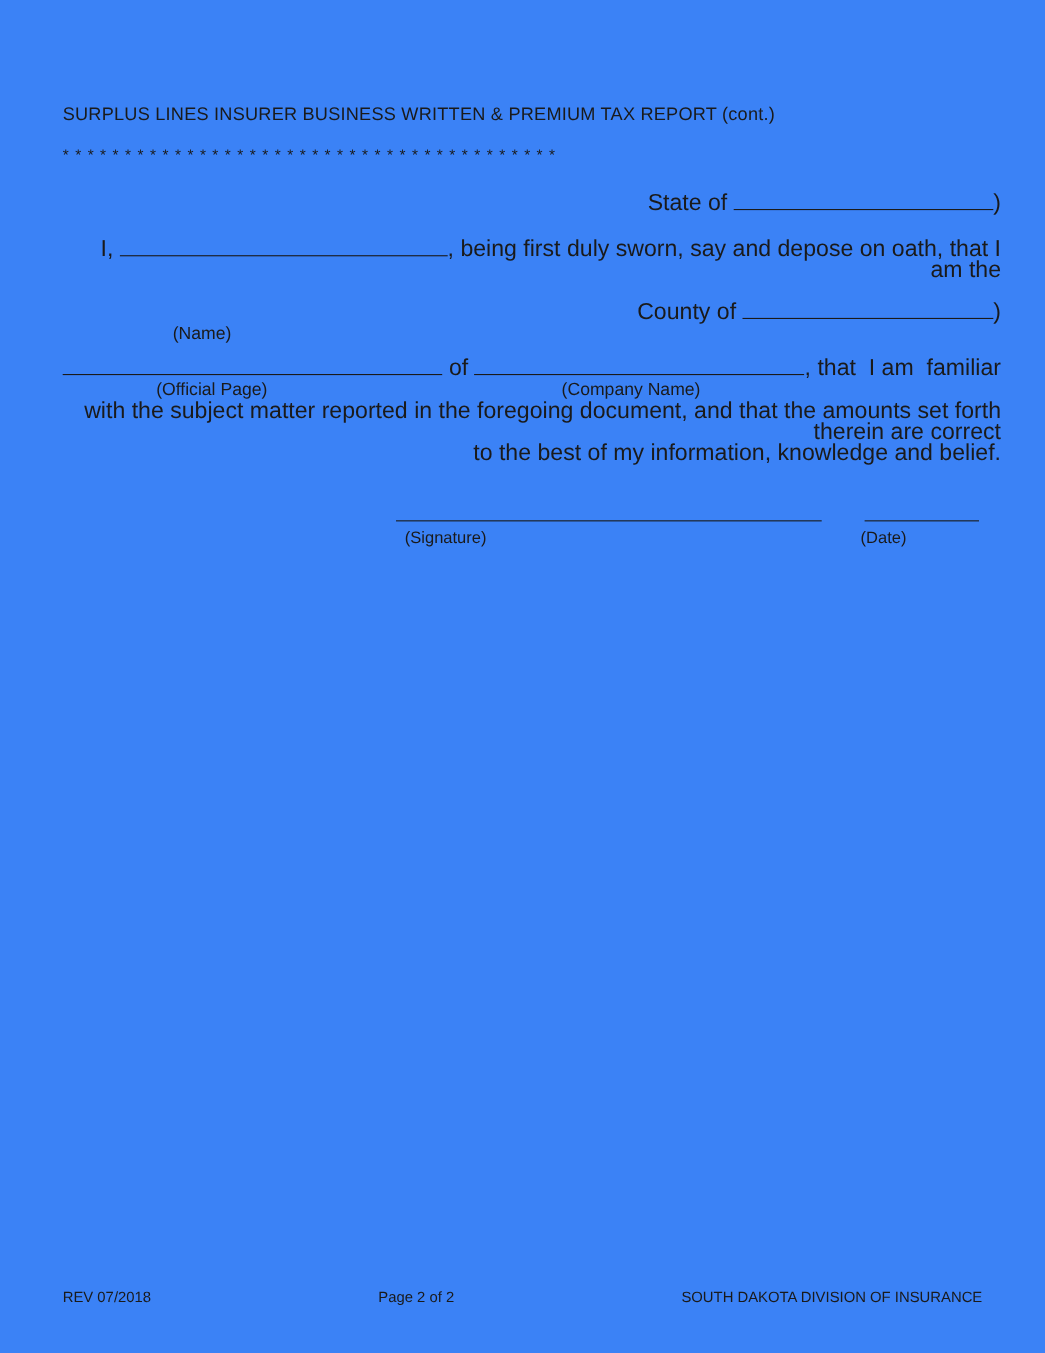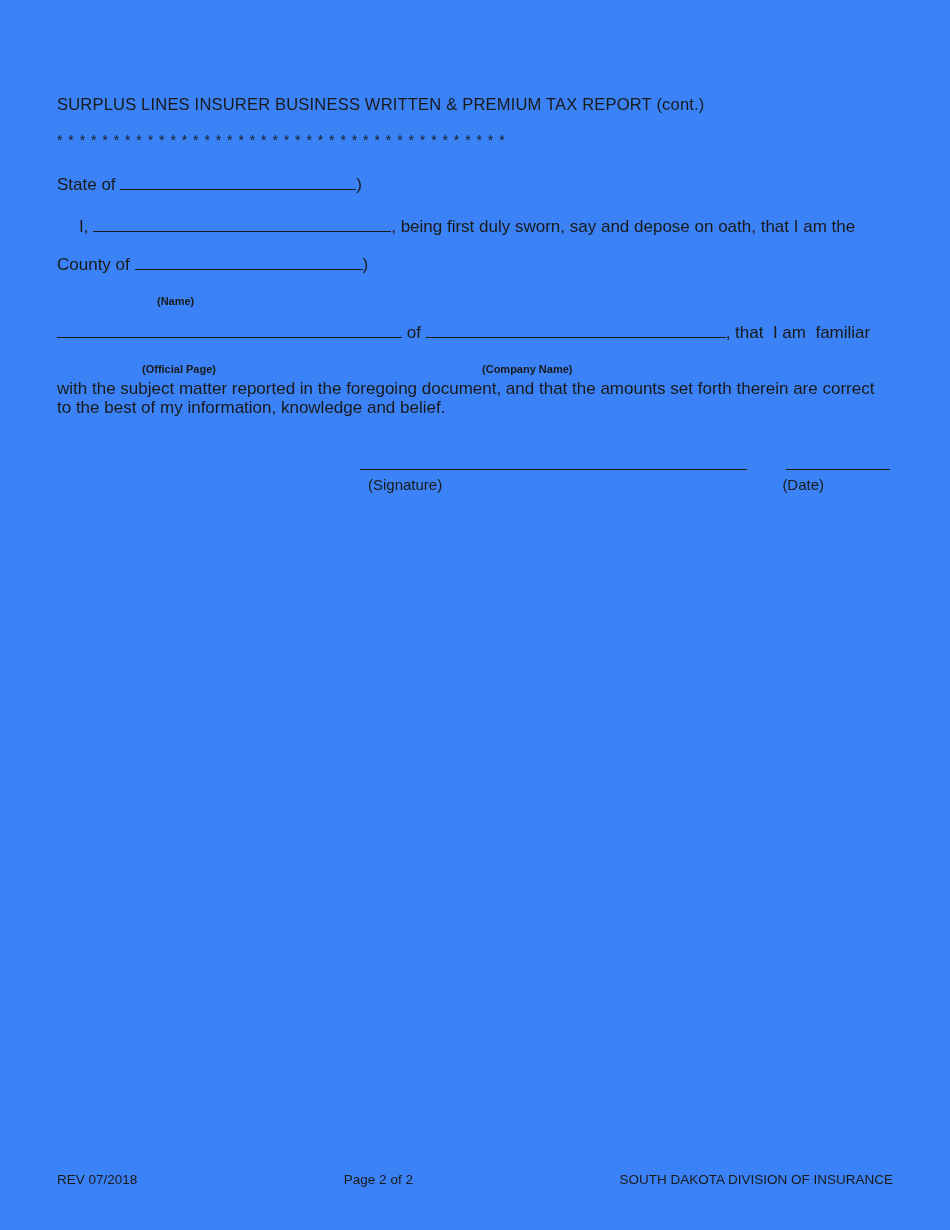--- a/index.html
+++ b/index.html
@@ -21,25 +21,25 @@
   .title {
     font-size: 16.5px;
     letter-spacing: 0.2px;
   }
   .asterisks {
     margin-top: 18px;
     font-size: 14px;
     letter-spacing: 1px;
     white-space: pre;
   }
-  .line { font-size: 17px; line-height: 19px; }
+  .line { font-size: 21px; line-height: 19px; text-align: right; }
   .state-line  { margin-top: 27px; }
   .county-line { margin-top: 19px; }
   .aff-line1   { margin-top: 23px; padding-left: 22px; }
-  .caption-row { margin-top: 18px; font-size: 11px; line-height: 19px; font-weight: bold; }
+  .caption-row { margin-top: 1px; font-size: 16px; line-height: 19px; }
   .aff-line2   { margin-top: 12px; }
   .body-par    { margin-top: 0px; }
   .blank {
     display: inline-block;
     border-bottom: 1px solid #1a1a1a;
     height: 15px;
     vertical-align: baseline;
   }
   .w236 { width: 236px; }
   .w228 { width: 228px; }

